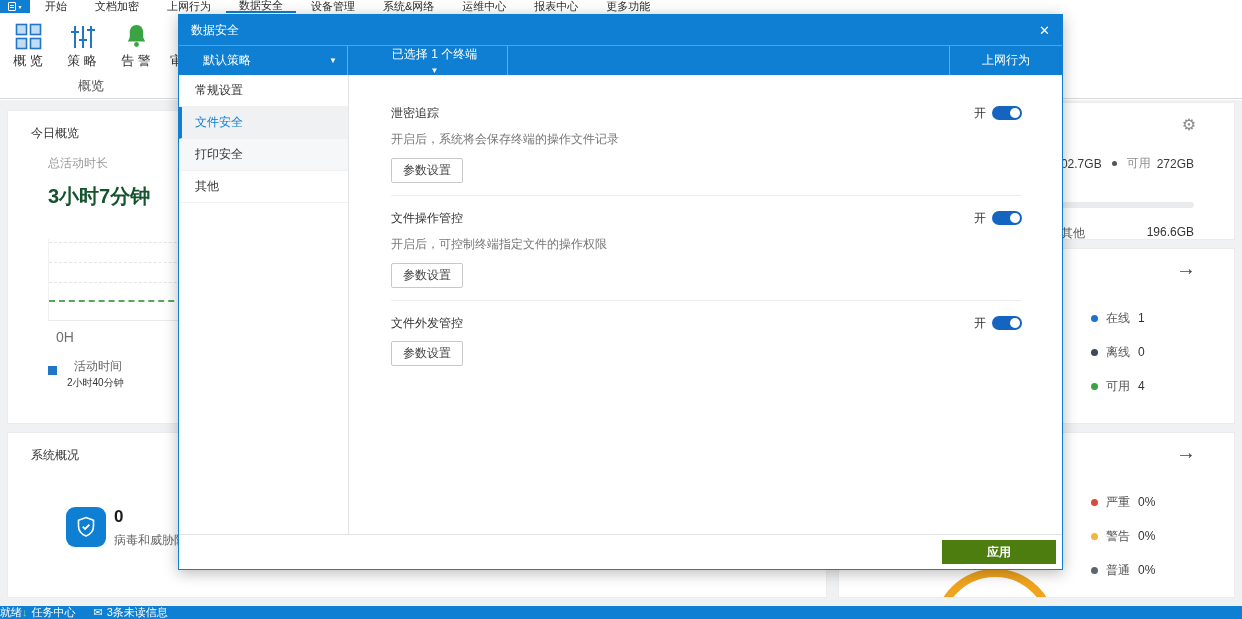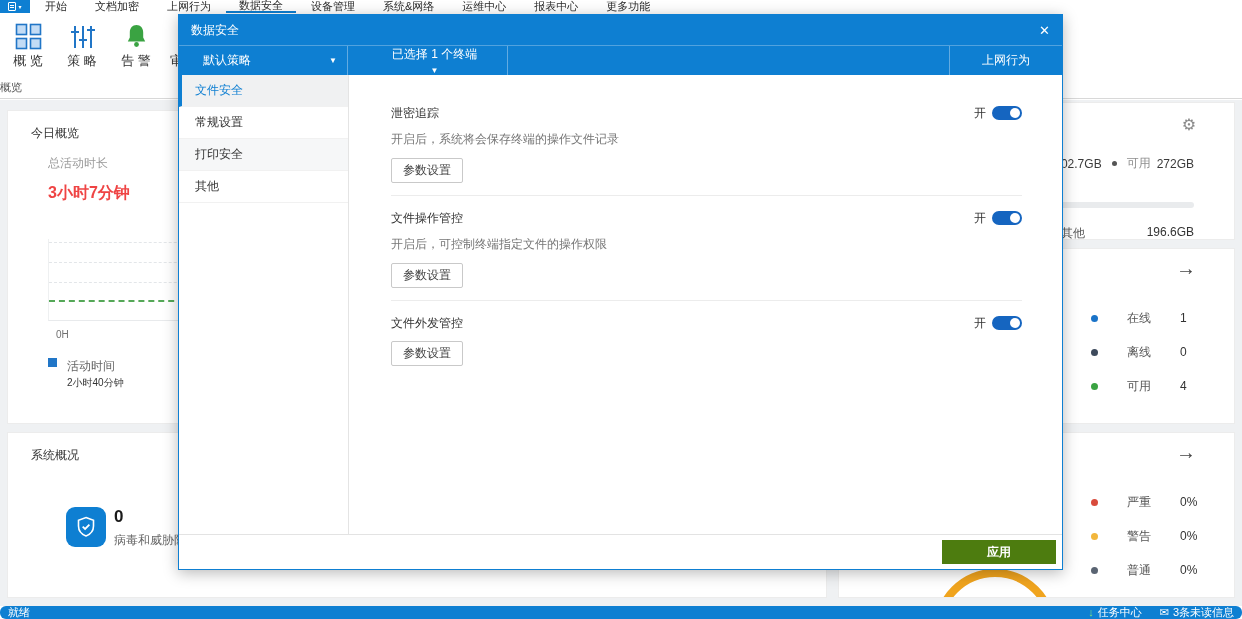--- a/index.html
+++ b/index.html
@@ -14,41 +14,41 @@
   .app-btn .caret { font-size:6px; line-height:1; }
   .menu-item { padding:0 13px; display:flex; align-items:center; margin-left:2px; cursor:pointer; white-space:nowrap; }
   .menu-item.active { border-bottom:2px solid #0e7fd2; }
 
   
   .ribbon { position:absolute; top:13px; left:0; right:0; height:86px; background:#fff; border-bottom:1px solid #d8d8d8; z-index:1; }
   .tools { display:flex; gap:14px; padding:7px 0 0 8px; }
   .tool { width:40px; text-align:center; font-size:13px; color:#333; cursor:pointer; }
   .tool .ticon { height:32px; display:flex; align-items:center; justify-content:center; }
   .tool .tlabel { white-space:nowrap; }
-  .group-label { position:absolute; bottom:3px; left:0; width:182px; text-align:left; font-size:11px; color:#555; }
+  .group-label { position:absolute; bottom:3px; left:0; width:182px; text-align:center; font-size:13px; color:#555; }
 
   
   .page { position:absolute; top:100px; left:0; right:0; bottom:13px; background:#eff1f3; z-index:1; }
   .card { position:absolute; background:#fff; border:1px solid #ececec; }
   #card-today    { left:7px;  top:10px;  width:820px; height:314px; }
   #card-system   { left:7px;  top:332px; width:820px; height:166px; }
   #card-storage  { left:838px; top:2px;   width:397px; height:138px; }
   #card-terminals{ left:838px; top:148px; width:397px; height:176px; }
   #card-alerts   { left:838px; top:332px; width:397px; height:166px; overflow:hidden; }
   .card-title { position:absolute; left:23px; top:14px; font-size:12px; color:#333; }
 
   
   .metric-label { position:absolute; left:40px; top:44px; font-size:12px; color:#9b9b9b; }
-  .metric-value { position:absolute; left:40px; top:72px; font-size:16px; font-weight:bold; color:#ef4444; }
+  .metric-value { position:absolute; left:40px; top:72px; font-size:20px; font-weight:bold; color:#14532d; }
   .chart { position:absolute; left:40px; top:128px; width:742px; height:82px; border-bottom:1px solid #e8eaec; border-left:1px solid #eef0f1; }
   .gline { position:absolute; left:0; right:0; border-top:1px dashed #e3e6e9; }
   .gline.g1{ top:3px; } .gline.g2{ top:23px; } .gline.g3{ top:43px; }
   .green-line { position:absolute; left:0; right:0; top:61px; border-top:2px dashed #55a858; }
-  .axis-label { position:absolute; left:48px; top:218px; font-size:10px; color:#707070; }
-  .legend-row { position:absolute; left:40px; top:247px; display:flex; align-items:flex-start; gap:10px; font-size:12px; color:#666; }
+  .axis-label { position:absolute; left:48px; top:218px; font-size:14px; color:#707070; }
+  .legend-row { position:absolute; left:40px; top:247px; display:flex; align-items:flex-end; gap:17px; font-size:12px; color:#666; }
   .legend-sq { width:9px; height:9px; background:#2176c7; }
   .legend-value { position:absolute; left:59px; top:265px; font-size:10px; color:#333; }
 
   
   .shield-box { position:absolute; left:58px; top:74px; width:40px; height:40px; background:#0e7fd2; border-radius:9px; display:flex; align-items:center; justify-content:center; }
   .sys-count { position:absolute; left:106px; top:74px; font-size:17px; font-weight:bold; color:#1a1a1a; }
   .sys-label { position:absolute; left:106px; top:99px; font-size:12px; color:#666; white-space:nowrap; }
 
   
   .gear { position:absolute; right:38px; top:12px; font-size:16px; color:#8a8a8a; cursor:pointer; }
@@ -56,21 +56,21 @@
   .usage-line .lab { color:#8e8e8e; } .usage-line .val { color:#3a3a3a; }
   .sep-dot { width:5px; height:5px; border-radius:50%; background:#555; margin:0 4px; }
   .bar-track { position:absolute; left:22px; right:40px; top:99px; height:6px; border-radius:3px; background:#e9ebed; overflow:hidden; }
   .bar-fill { height:100%; background:#2176c7; border-radius:3px; }
   .other-row { position:absolute; left:222px; right:40px; top:122px; display:flex; justify-content:space-between; font-size:12px; }
   .other-row .lab { color:#555; } .other-row .val { color:#333; }
 
   
   .arrow-link { position:absolute; right:38px; top:8px; font-size:20px; color:#444; cursor:pointer; }
   .dot-list { position:absolute; left:252px; top:52px; }
-  .dot-row { height:34px; display:flex; align-items:center; gap:29px; font-size:12px; }
+  .dot-row { height:34px; display:flex; align-items:center; gap:8px; font-size:12px; }
   .dot { width:7px; height:7px; border-radius:50%; flex:none; }
   .dot-row .lab { color:#555; } .dot-row .val { color:#333; }
   .gauge-arc { position:absolute; left:95px; top:136px; width:122px; height:122px; border-radius:50%; border:8px solid #f0a41e; background:#fff; }
 
   
   .modal { position:absolute; left:178px; top:14px; width:885px; height:556px; background:#fff; border:1px solid #0e7fd2; box-shadow:0 3px 14px rgba(0,0,0,.28); display:flex; flex-direction:column; z-index:10; }
   .modal-titlebar { flex:none; height:30px; background:#0e7fd2; color:#fff; display:flex; align-items:center; justify-content:space-between; padding:0 12px; font-size:12px; }
   .close-x { font-size:13px; cursor:pointer; line-height:1; }
   .modal-toolbar { flex:none; height:30px; background:#0e7fd2; display:flex; color:#fff; font-size:12px; border-top:1px solid rgba(255,255,255,.28); }
   .dd { display:flex; align-items:center; justify-content:space-between; padding:0 10px 0 24px; border-right:1px solid rgba(255,255,255,.35); cursor:pointer; }
@@ -89,21 +89,21 @@
   .setting-head { display:flex; justify-content:space-between; align-items:center; font-size:12px; color:#333; height:16px; }
   .toggle-wrap { display:flex; align-items:center; gap:6px; font-size:12px; color:#333; }
   .toggle { width:30px; height:14px; border-radius:7px; background:#1565c0; position:relative; cursor:pointer; }
   .toggle .knob { position:absolute; right:2px; top:2px; width:10px; height:10px; background:#fff; border-radius:50%; }
   .setting-desc { margin-top:10px; font-size:12px; color:#767676; }
   .param-btn { margin-top:10px; display:inline-block; padding:3px 11px; font-size:12px; color:#444; background:#fff; border:1px solid #c9c9c9; border-radius:2px; cursor:pointer; }
   .modal-footer { flex:none; height:35px; border-top:1px solid #e3e3e3; display:flex; align-items:center; justify-content:flex-end; padding-right:6px; background:#fff; }
   .apply-btn { width:114px; height:24px; background:#4d7c0f; color:#fff; font-size:12px; border:none; cursor:pointer;font-weight:bold; }
 
   
-  .statusbar { position:absolute; left:0; right:0; bottom:0; height:13px; background:#0e7fd2; color:#fff; font-size:11px; display:flex; align-items:center; justify-content:space-between; padding:0 8px; z-index:5;border-radius:6px; }
+  .statusbar { position:absolute; left:0; right:0; bottom:0; height:13px; background:#0e7fd2; color:#fff; font-size:11px; display:flex; align-items:center; justify-content:flex-start; padding:0 0; z-index:5; }
   .sb-right { display:flex; align-items:center; gap:18px; }
   .sb-item { display:flex; align-items:center; gap:4px; cursor:pointer; white-space:nowrap; }
   .dl-arrow { color:#7ee27e; font-weight:bold; font-size:11px; line-height:1; }
   .mail-ico { font-size:11px; line-height:1; }
 </style>
 </head>
 <body>
 
 <div class="menubar">
   <div class="app-btn">
@@ -278,22 +278,22 @@
     </div>
     <div class="dd dd2">
       <span>已选择 1 个终端</span>
       <span class="chev">▼</span>
     </div>
     <div class="toolbar-spacer"></div>
     <div class="delete-btn">上网行为</div>
   </div>
   <div class="modal-body">
     <div class="side-nav">
+      <div class="nav-item">常规设置</div>
       <div class="nav-item alt active">文件安全</div>
-      <div class="nav-item">常规设置</div>
       <div class="nav-item alt">打印安全</div>
       <div class="nav-item">其他</div>
     </div>
     <div class="content">
 
       <div class="setting">
         <div class="setting-head">
           <span>泄密追踪</span>
           <span class="toggle-wrap">
             <span>开</span>

